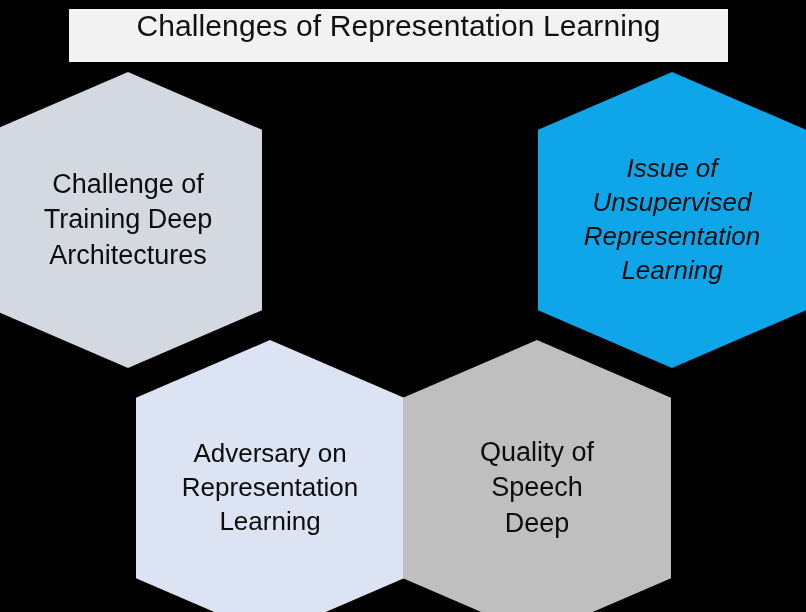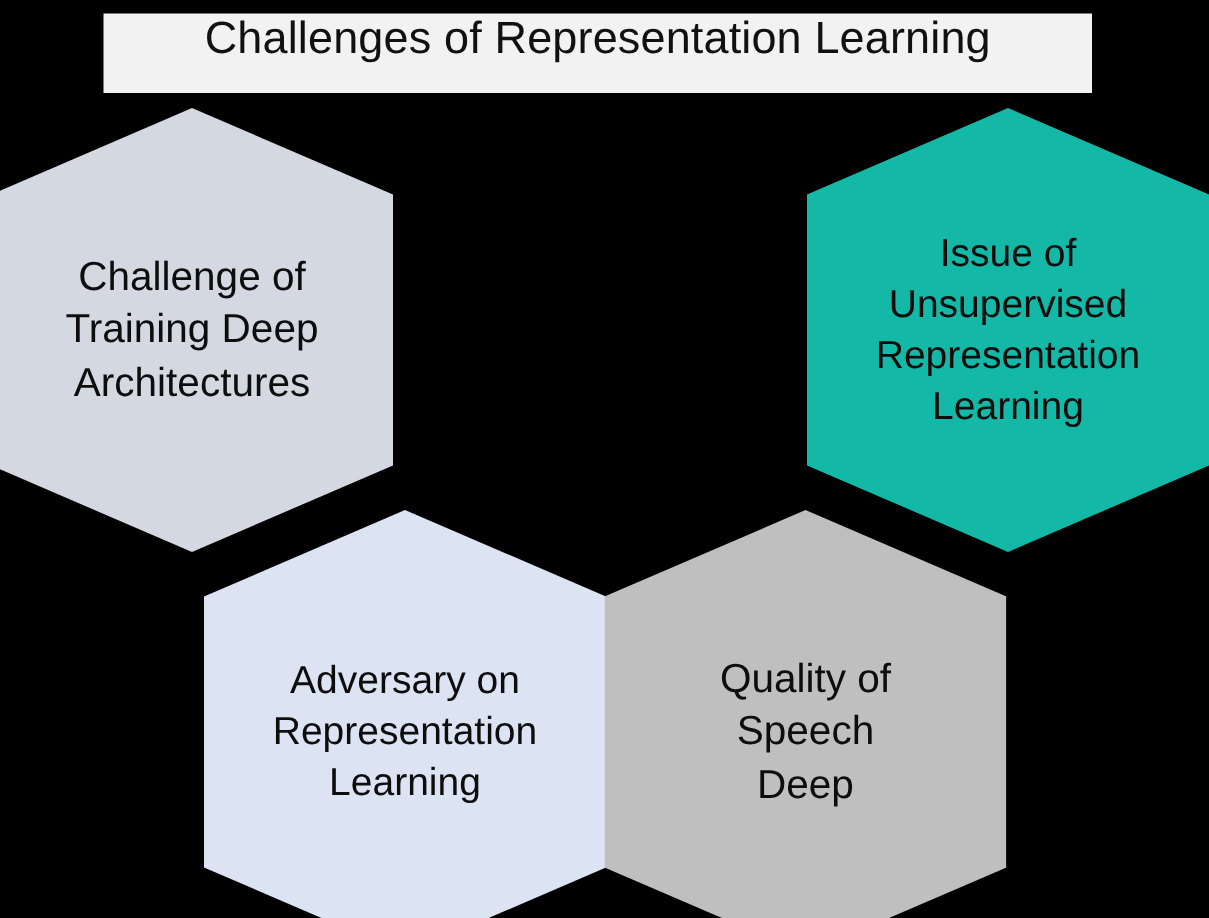--- a/index.html
+++ b/index.html
@@ -106,21 +106,21 @@
     <span class="title-text" style="color: rgb(17, 17, 17);">Challenges of Representation Learning</span>
   </div>
 
   <div class="hex" id="hex-challenge-training-deep-architectures" style="background: rgb(211, 216, 225);">
     <span class="hex-label" style="color: rgb(13, 13, 13);">Challenge of
 Training Deep
 Architectures</span>
   </div>
 
 
-  <div class="hex" id="hex-issue-unsupervised-representation" style="background: #14b8a6;">
+  <div class="hex" id="hex-issue-unsupervised-representation" style="background: #0ea5e9; font-style: italic;">
     <span class="hex-label" style="color: rgb(13, 13, 13);">Issue of
 Unsupervised
 Representation
 Learning</span>
   </div>
 
   <div class="hex" id="hex-adversary-on-representation-learning" style="background: rgb(220, 227, 242);">
     <span class="hex-label" style="color: rgb(13, 13, 13);">Adversary on
 Representation
 Learning</span>

